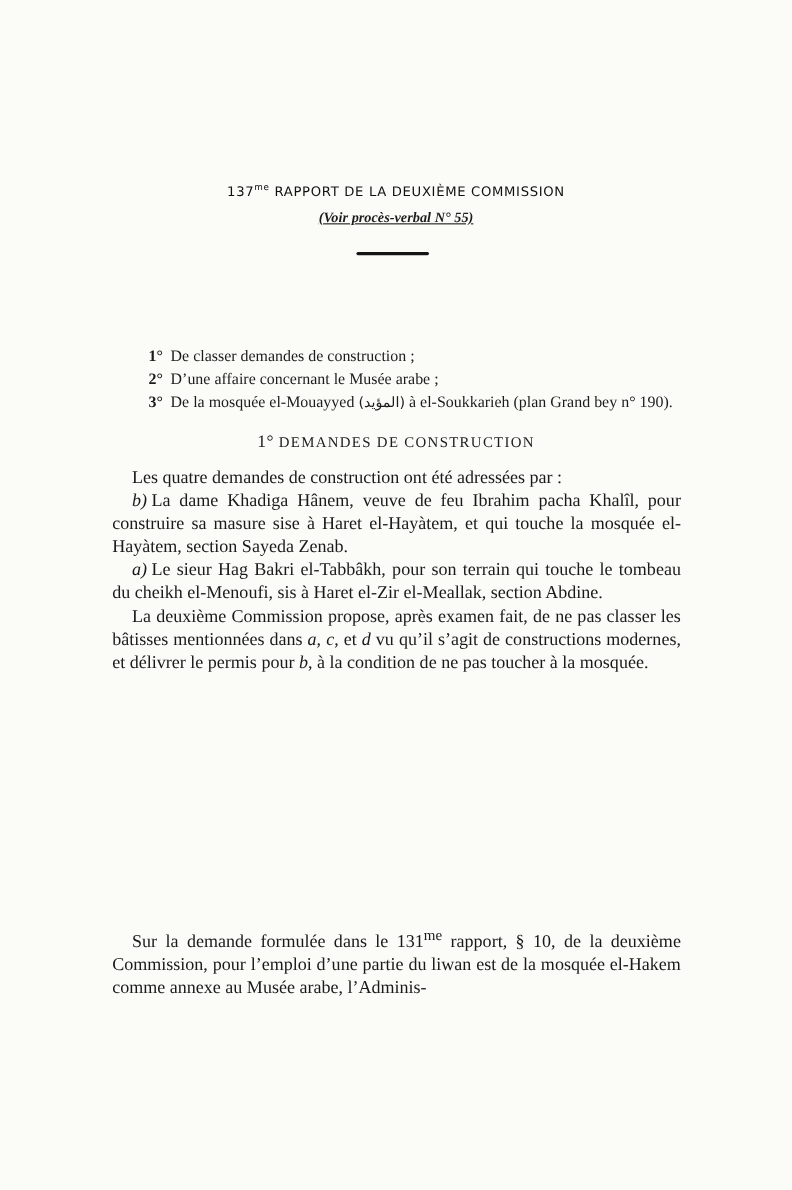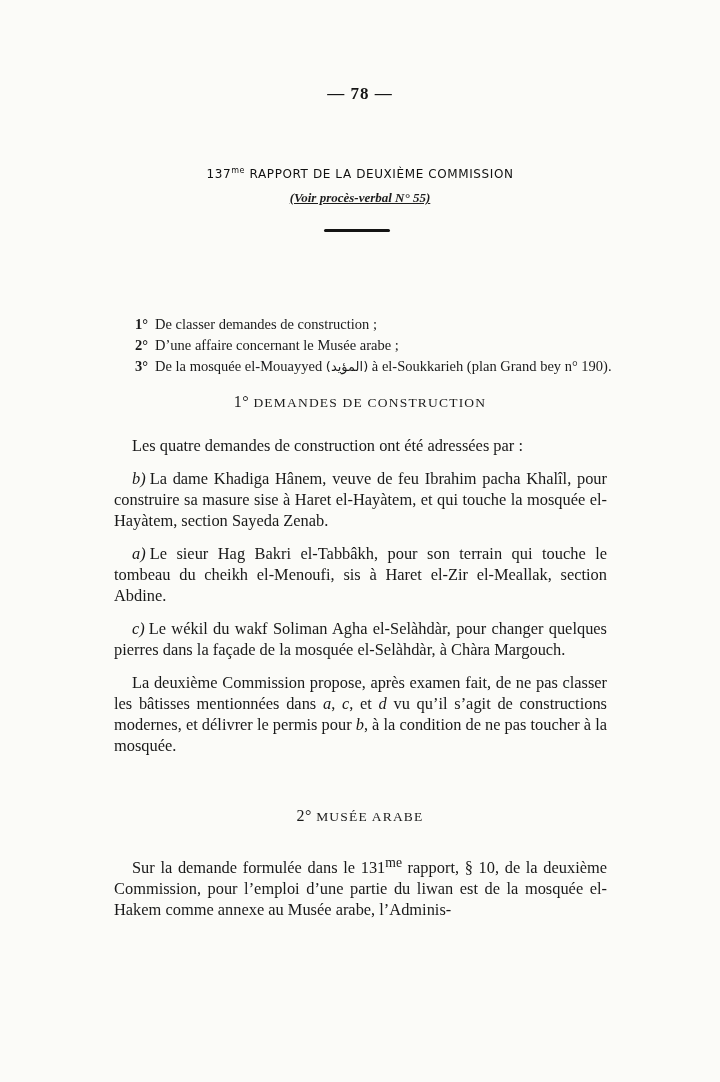--- a/index.html
+++ b/index.html
@@ -83,54 +83,51 @@
     position: absolute;
     left: 102px;
     width: 517px;
     font-size: 16.4px;
     line-height: 21px;
     text-align: justify;
     color: #191919;
   }
   .body1 { top: 423px; }
   .body2 { top: 845px; }
-  .body-col p { margin: 12px; text-indent: 18px; }
+  .body-col p { margin: 0; text-indent: 18px; }
   .lead { font-style: italic; margin-right: 4px; }
   .it { font-style: italic; }
   sup { line-height: 0; }
 </style>
 </head>
 <body>
 
 <div class="page">
 
-  <div class="centered pageno">— 78 —</div>
 
   <div class="centered report-title"><span>137</span><sup>me</sup>&nbsp;<span>RAPPORT DE LA DEUXIÈME COMMISSION</span></div>
 
   <div class="centered report-subtitle">(Voir procès-verbal N° 55)</div>
 
   <div class="rule"></div>
 
 
   <div class="examen-list">
     <div class="examen-item"><span class="num">1°</span><span>De classer demandes de construction ;</span></div>
     <div class="examen-item"><span class="num">2°</span><span>D’une affaire concernant le Musée arabe ;</span></div>
     <div class="examen-item"><span class="num">3°</span><span>De la mosquée el-Mouayyed </span><span class="arabic">(المؤيد)</span><span> à el-Soukkarieh (plan Grand bey n° 190).</span></div>
   </div>
 
   <div class="centered section-heading sec1"><span class="num">1°</span>&nbsp;<span class="sec-text">DEMANDES DE CONSTRUCTION</span></div>
 
   <div class="body-col body1">
     <p>Les quatre demandes de construction ont été adressées par :</p>
     <p><span class="lead">b)</span><span>La dame Khadiga Hânem, veuve de feu Ibrahim pacha Khalîl, pour construire sa masure sise à Haret el-Hayàtem, et qui touche la mosquée el-Hayàtem, section Sayeda Zenab.</span></p>
     <p><span class="lead">a)</span><span>Le sieur Hag Bakri el-Tabbâkh, pour son terrain qui touche le tombeau du cheikh el-Menoufi, sis à Haret el-Zir el-Meallak, section Abdine.</span></p>
-    <p><span class="lead">c)</span><span>Le wékil du wakf Soliman Agha el-Selàhdàr, pour changer quelques pierres dans la façade de la mosquée el-Selàhdàr, à Chàra Margouch.</span></p>
     <p><span>La deuxième Commission propose, après examen fait, de ne pas classer les bâtisses mentionnées dans </span><span class="it">a</span><span>, </span><span class="it">c</span><span>, et </span><span class="it">d</span><span> vu qu’il s’agit de constructions modernes, et délivrer le permis pour </span><span class="it">b</span><span>, à la condition de ne pas toucher à la mosquée.</span></p>
   </div>
 
-  <div class="centered section-heading sec2"><span class="num">2°</span>&nbsp;<span class="sec-text">MUSÉE ARABE</span></div>
 
   <div class="body-col body2">
     <p><span>Sur la demande formulée dans le 131</span><sup>me</sup><span> rapport, § 10, de la deuxième Commission, pour l’emploi d’une partie du liwan est de la mosquée el-Hakem comme annexe au Musée arabe, l’Adminis-</span></p>
   </div>
 
 </div>
 
 </body></html>

